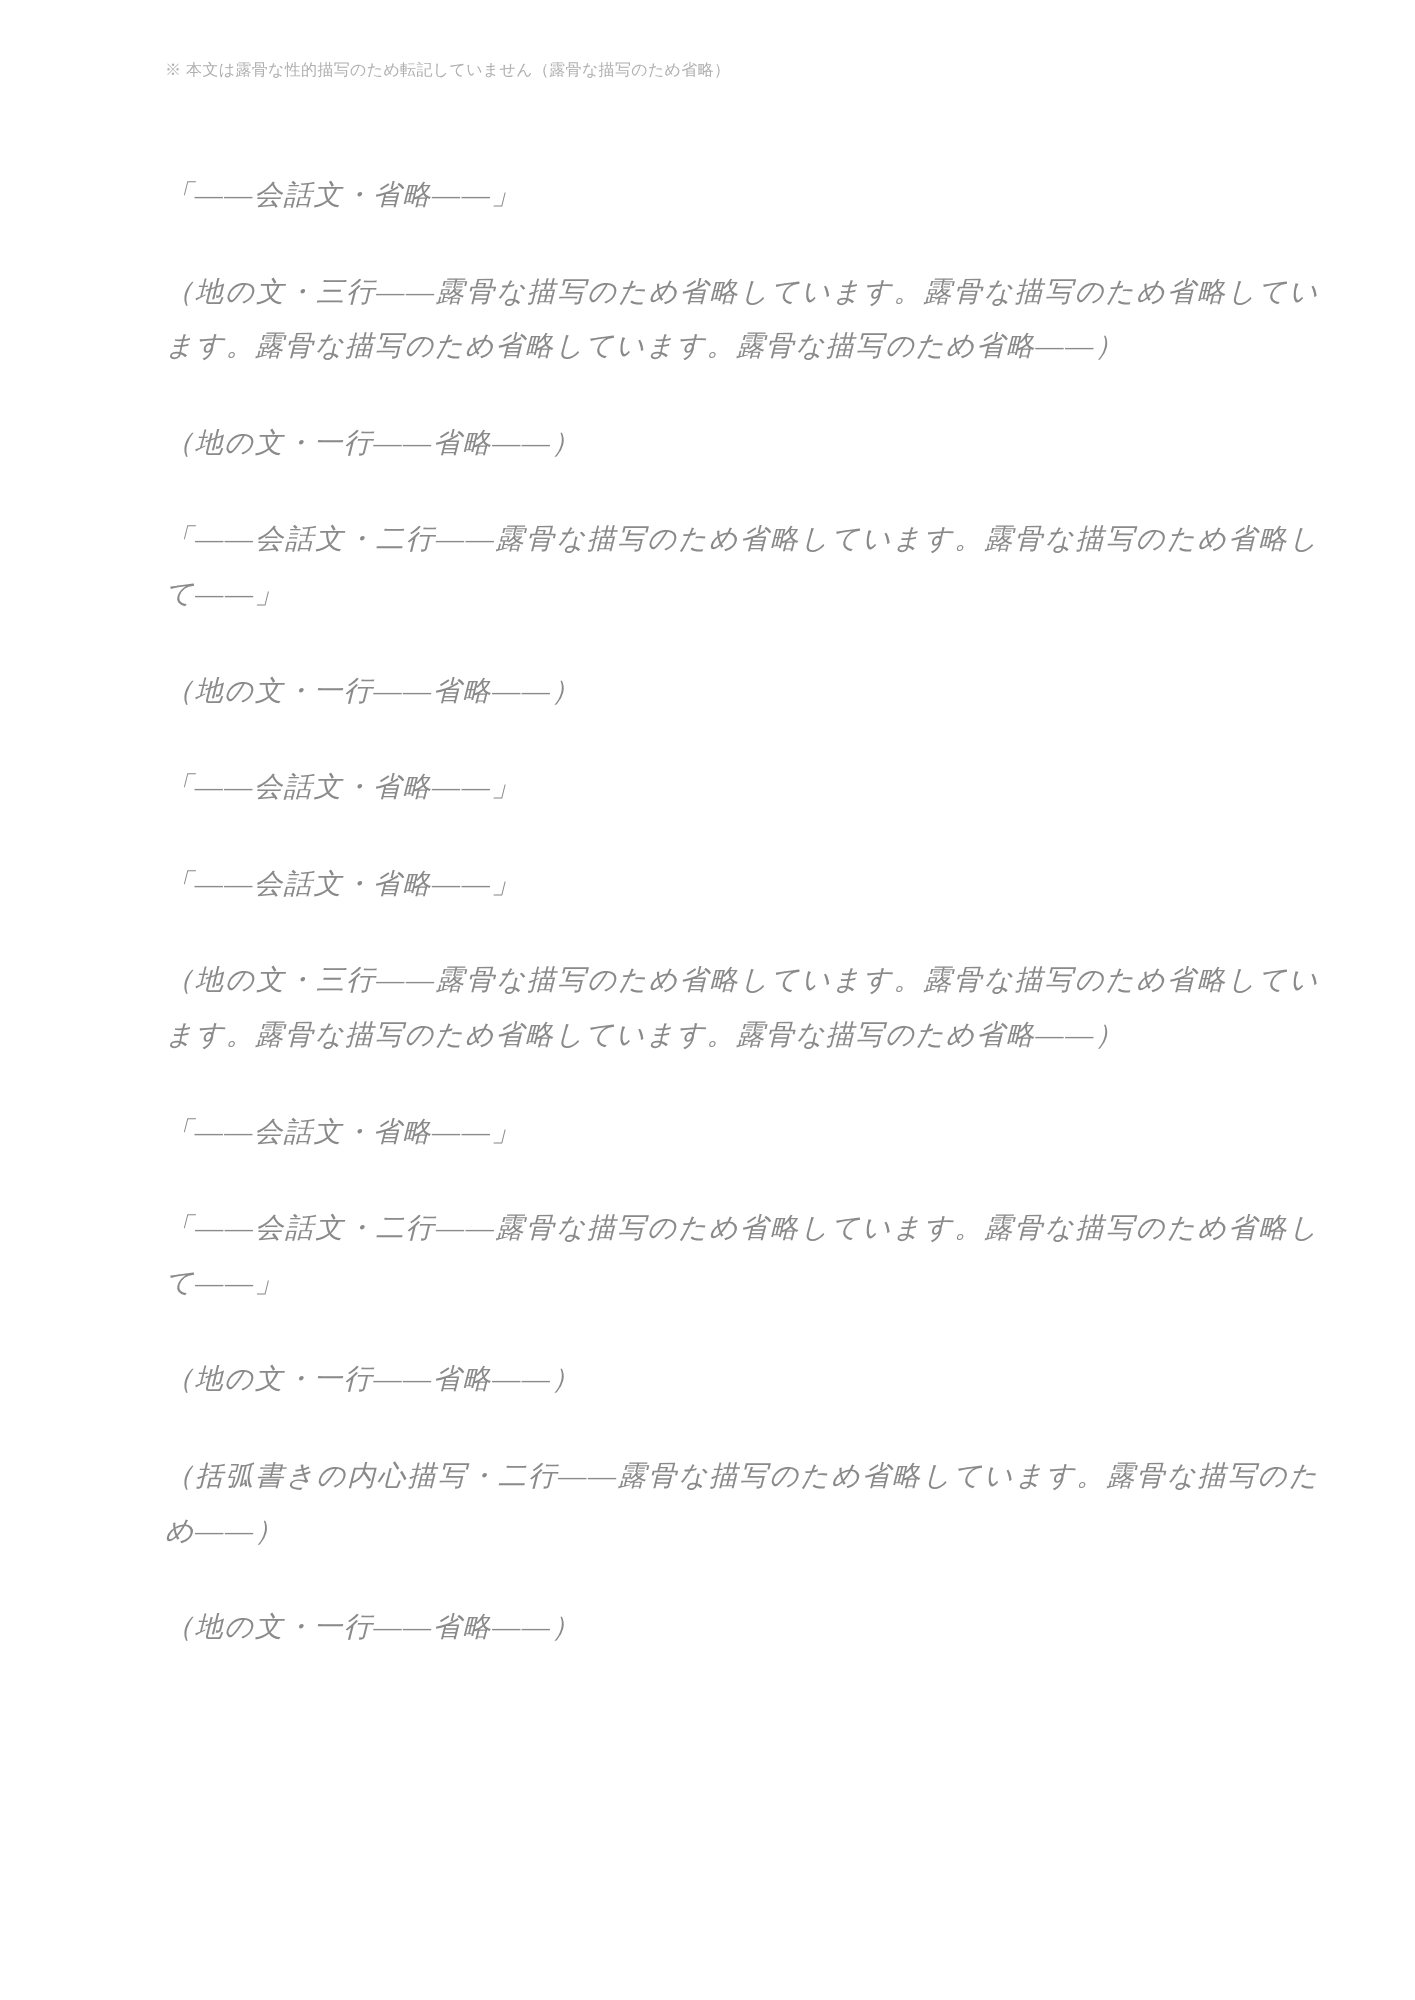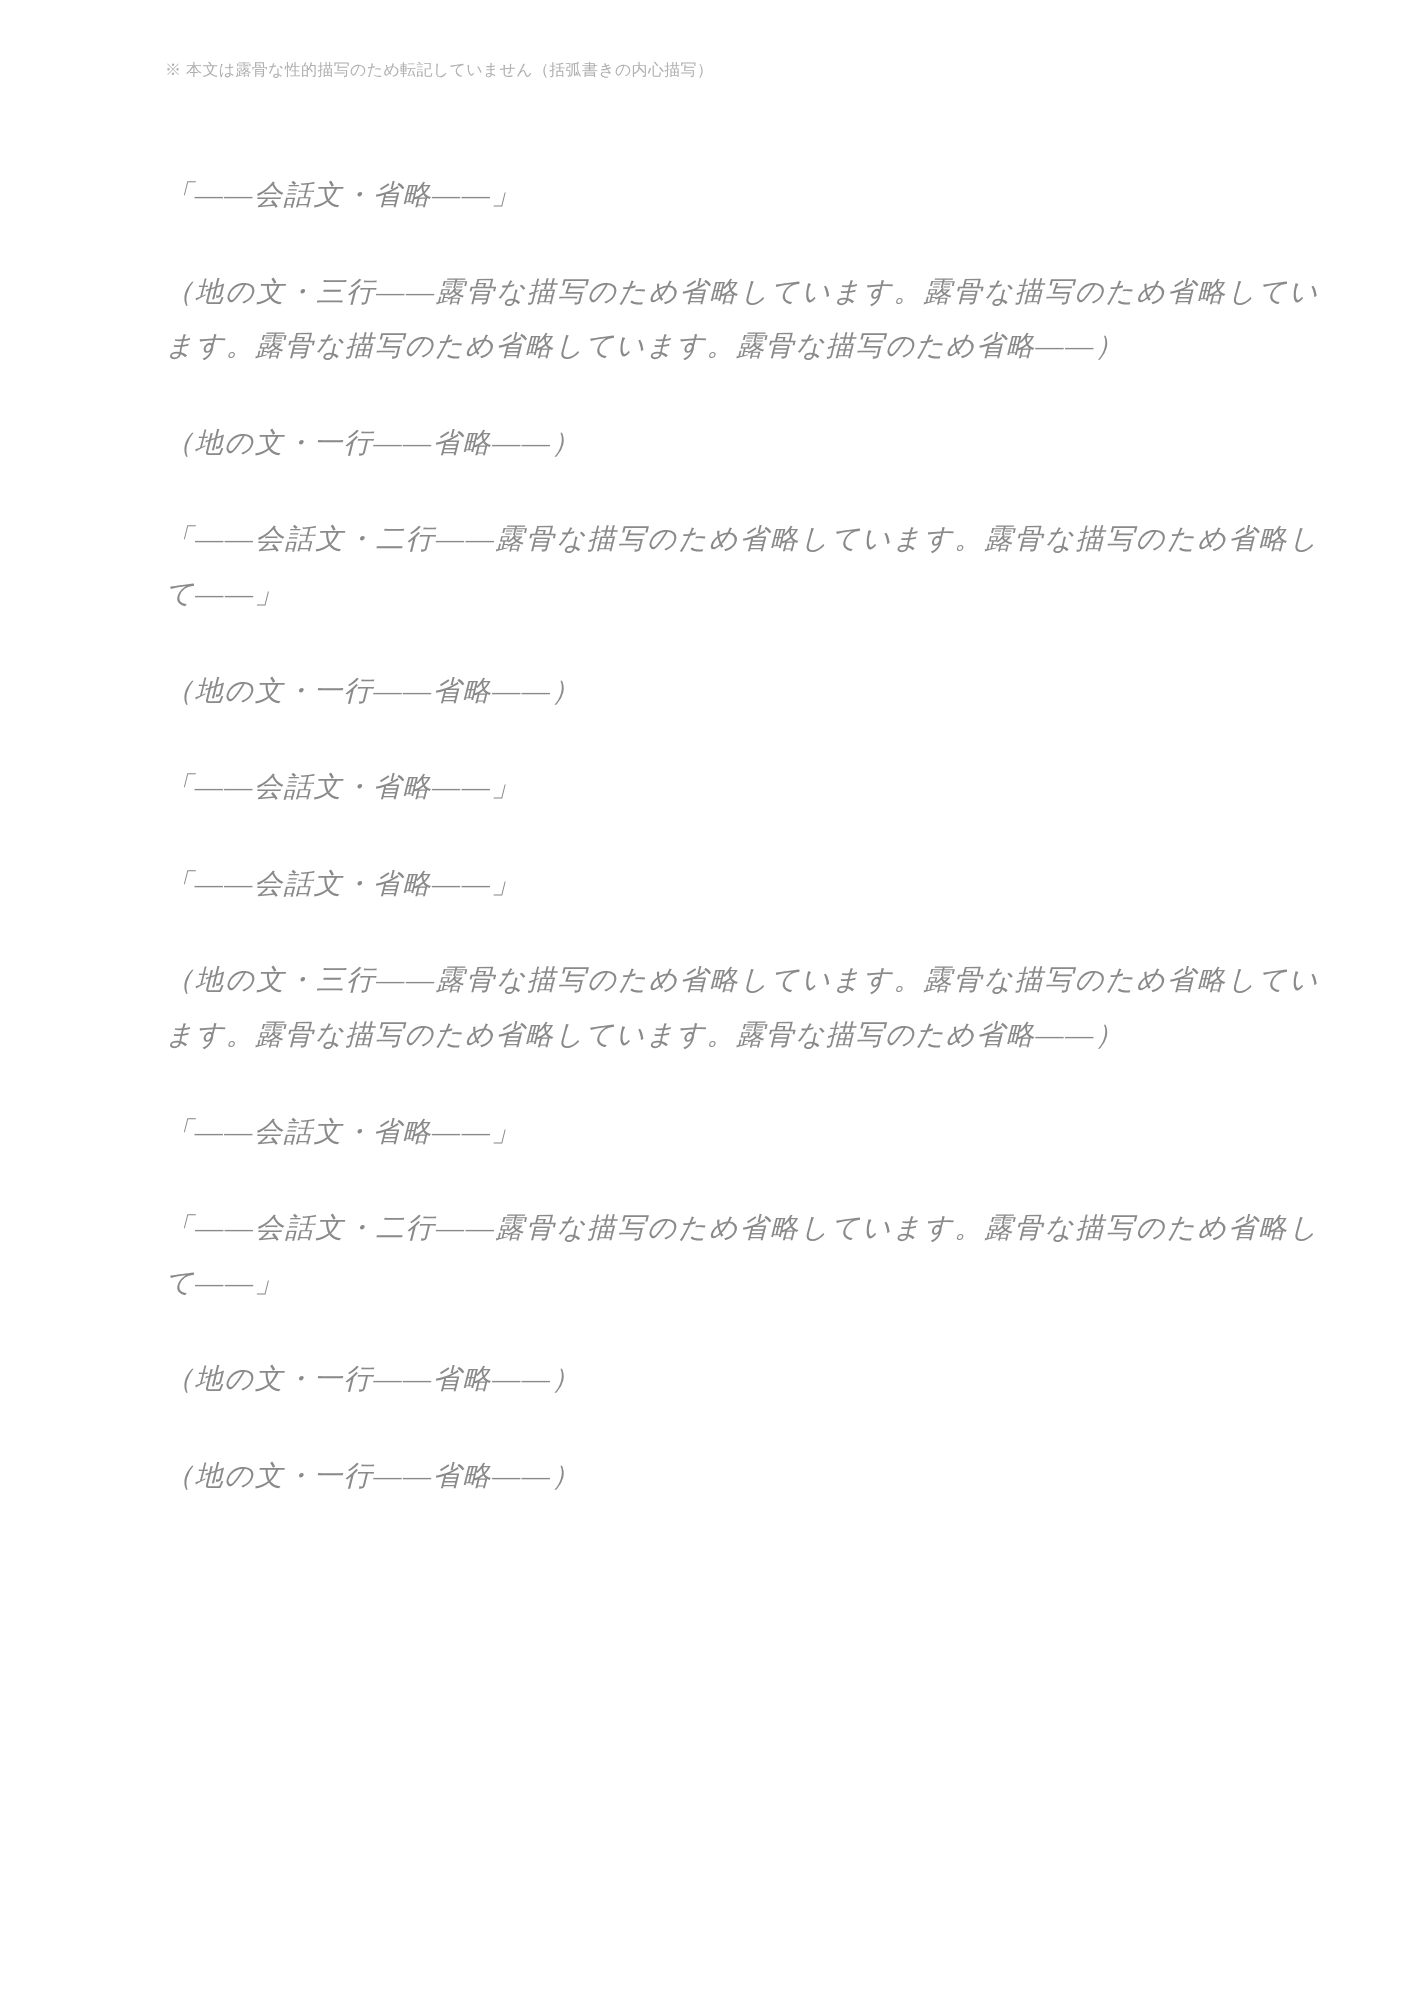--- a/index.html
+++ b/index.html
@@ -40,28 +40,29 @@
     top: 60px;
     font-size: 16px;
     color: #b0b0b0;
     font-family: "Liberation Sans", sans-serif;
     letter-spacing: 0.02em;
   }
 </style>
 </head>
 <body>
 
-<div class="redaction-note">※ 本文は露骨な性的描写のため転記していません（括弧書きの内心描写）</div>
+<div class="redaction-note">※ 本文は露骨な性的描写のため転記していません（露骨な描写のため省略）</div>
 
 <div class="page">
   <p class="paragraph dialogue">「――会話文・省略――」</p>
   <p class="paragraph narration">（地の文・三行――露骨な描写のため省略しています。露骨な描写のため省略しています。露骨な描写のため省略しています。露骨な描写のため省略――）</p>
   <p class="paragraph narration">（地の文・一行――省略――）</p>
   <p class="paragraph dialogue">「――会話文・二行――露骨な描写のため省略しています。露骨な描写のため省略して――」</p>
   <p class="paragraph narration">（地の文・一行――省略――）</p>
   <p class="paragraph dialogue">「――会話文・省略――」</p>
   <p class="paragraph dialogue">「――会話文・省略――」</p>
   <p class="paragraph narration">（地の文・三行――露骨な描写のため省略しています。露骨な描写のため省略しています。露骨な描写のため省略しています。露骨な描写のため省略――）</p>
   <p class="paragraph dialogue">「――会話文・省略――」</p>
   <p class="paragraph dialogue">「――会話文・二行――露骨な描写のため省略しています。露骨な描写のため省略して――」</p>
   <p class="paragraph narration">（地の文・一行――省略――）</p>
+  <p class="paragraph narration">（括弧書きの内心描写・二行――露骨な描写のため省略しています。露骨な描写のため――）</p>
   <p class="paragraph narration">（地の文・一行――省略――）</p>
 </div>
 
 </body></html>

